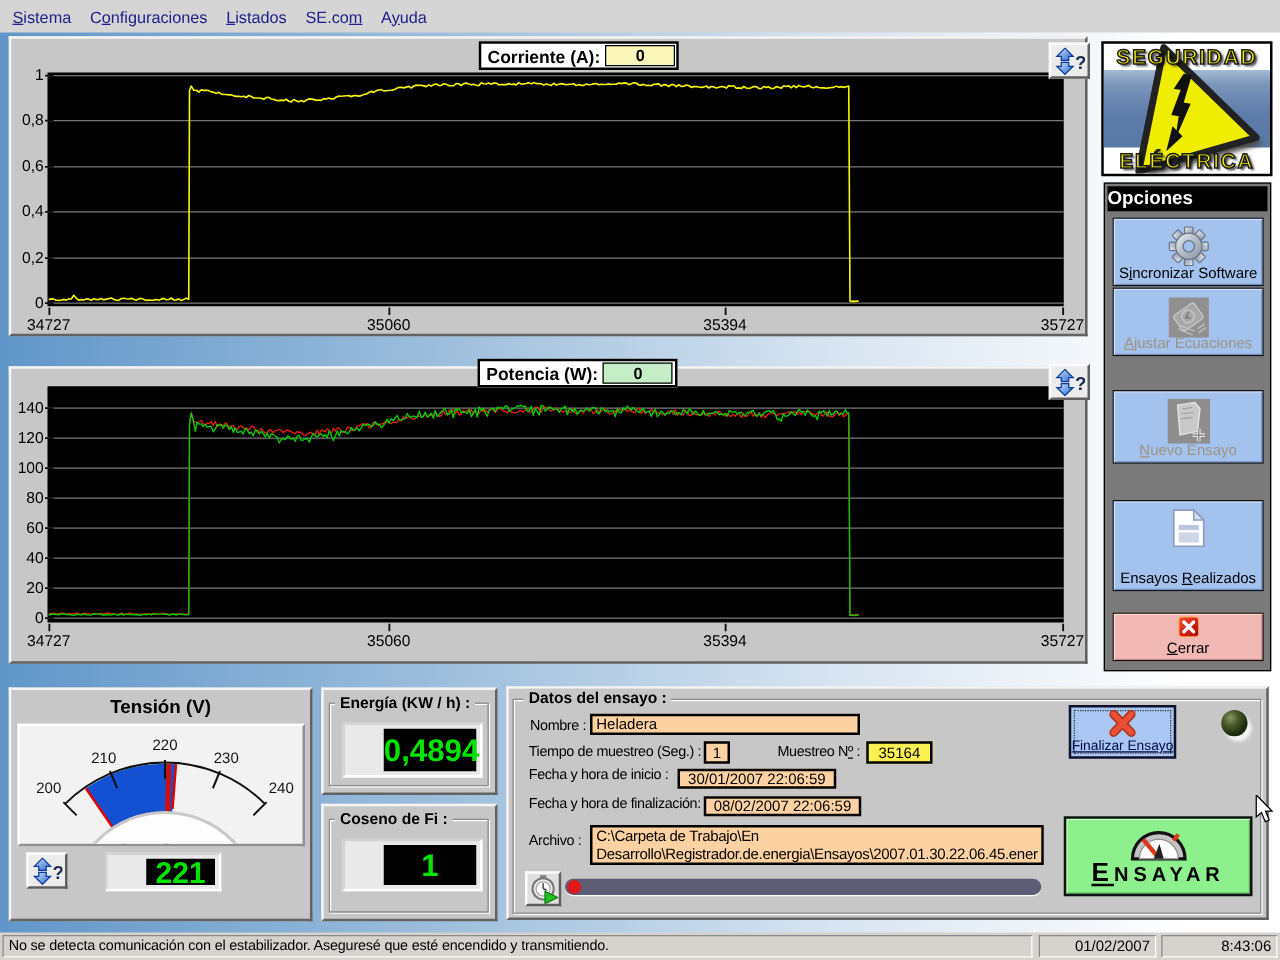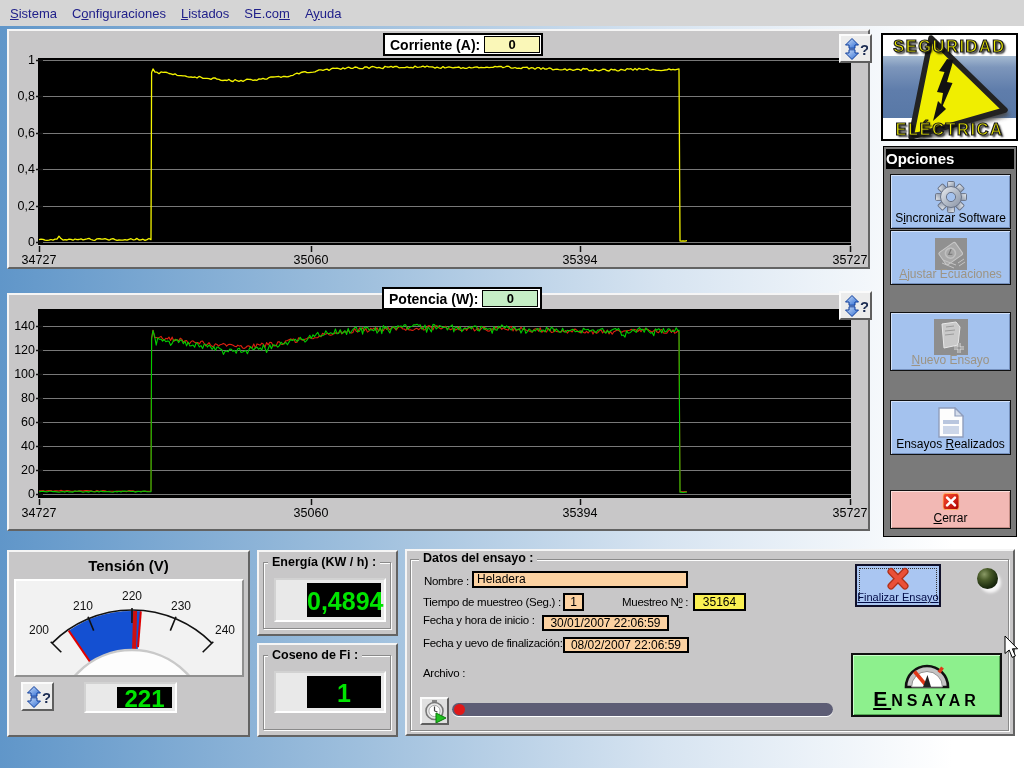--- a/index.html
+++ b/index.html
@@ -254,21 +254,21 @@
             <line x1="25" y1="24" x2="25" y2="34"></line>
             <line x1="20" y1="29" x2="30" y2="29"></line>
           </g>
 <g stroke="#808080" stroke-width="1" fill="none">
             <line x1="25" y1="24" x2="25" y2="34"></line>
             <line x1="20" y1="29" x2="30" y2="29"></line>
           </g>
 </svg></span>
       <span class="t"><u>N</u>uevo Ensayo</span>
     </div>
-<div class="obtn" style="top:400px;height:55px">
+<div class="obtn" style="top:400px;height:73px">
       <span class="ic"><svg width="26" height="31" viewBox="0 0 26 31">
 <path d="M1,1 L17,1 L25,9 L25,30 L1,30 Z" fill="#fdfdfd" stroke="#8f9dbc" stroke-width="1.4"></path>
 <path d="M17,1 L17,9 L25,9 Z" fill="#d6deec" stroke="#8f9dbc" stroke-width="1.2"></path>
 <rect x="5" y="13" width="16" height="4" fill="#b9c6de"></rect>
 <rect x="5" y="19" width="16" height="8" fill="#ccd6e8"></rect>
 </svg></span>
       <span class="t">Ensayos <u>R</u>ealizados</span>
     </div>
 <div class="obtn" style="top:490px;height:39px;background:#f2b8b4;box-shadow:inset 1px 1px 0 #fbdeda, inset -1px -1px 0 #c58d86">
       <span class="ic" style="top:2px"><svg width="17" height="17" viewBox="0 0 17 17">
@@ -346,23 +346,24 @@
 <div class="gb" style="left:410px;top:559px;width:599px;height:172px"></div>
 <div class="gbcap" style="left:419px;top:551px">Datos del ensayo :</div>
 <div class="lbl" style="left:424px;top:575px">Nombre :</div>
 <div class="inp" style="left:472px;top:571px;width:216px;height:17px;line-height:12px">Heladera</div>
 <div class="lbl" style="left:423px;top:596px">Tiempo de muestreo (Seg.) :</div>
 <div class="inp" style="left:563px;top:593px;width:21px;height:18px;text-align:center;padding-left:0;line-height:14px">1</div>
 <div class="lbl" style="left:622px;top:596px">Muestreo N<u>º</u> :</div>
 <div class="inp" style="left:693px;top:593px;width:53px;height:18px;background:#faf052;text-align:center;padding-left:0;line-height:14px">35164</div>
 <div class="lbl" style="left:423px;top:614px">Fecha y hora de inicio :</div>
 <div class="inp" style="left:542px;top:615px;width:127px;height:16px;text-align:center;padding-left:0;line-height:12px">30/01/2007 22:06:59</div>
-<div class="lbl" style="left:423px;top:637px">Fecha y uevo de finalización:</div>
+<div class="lbl" style="left:423px;top:637px">Fecha y hora de finalización:</div>
 <div class="inp" style="left:563px;top:637px;width:126px;height:16px;text-align:center;padding-left:0;line-height:12px">08/02/2007 22:06:59</div>
 <div class="lbl" style="left:423px;top:667px">Archivo :</div>
+<div class="inp" style="left:472px;top:660px;width:363px;height:32px;line-height:14px;letter-spacing:-0.25px">C:\Carpeta de Trabajo\En<br>Desarrollo\Registrador.de.energia\Ensayos\2007.01.30.22.06.45.ener</div>
 <div style="position:absolute;left:420px;top:697px;width:29px;height:28px;background:#e0e0e0;border:2px solid;border-color:#fbfbfb #5f5f5f #5f5f5f #fbfbfb;z-index:3;display:flex;align-items:center;justify-content:center">
       <svg width="24" height="24" viewBox="0 0 24 24">
 <rect x="9" y="1" width="5" height="3" fill="#888"></rect>
 <circle cx="11.5" cy="12" r="8.5" fill="#e8e8e8" stroke="#777" stroke-width="1.6"></circle>
 <circle cx="11.5" cy="12" r="5.6" fill="#fff" stroke="#aaa"></circle>
 <line x1="11.5" y1="12" x2="11.5" y2="7.5" stroke="#444" stroke-width="1.2"></line>
 <line x1="11.5" y1="12" x2="14.5" y2="13" stroke="#444" stroke-width="1.2"></line>
 <polygon points="13,14 23,19 13,24" fill="#20c020" stroke="#0a7a0a"></polygon>
 </svg>
     </div>
@@ -393,16 +394,21 @@
 <path d="M2,28 A21,21 0 0 1 44,28 Z" fill="#c4c4c4" stroke="#111" stroke-width="2.6"></path>
 <path d="M7.5,28 A15.5,15.5 0 0 1 38.5,28 Z" fill="#fff" stroke="#909090" stroke-width="1"></path>
 <line x1="35" y1="13.5" x2="38.5" y2="8.5" stroke="#e03818" stroke-width="3.4"></line>
 <line x1="21" y1="25" x2="10.5" y2="12.5" stroke="#e03818" stroke-width="3.5"></line>
 <path d="M19,28 L23.5,16 L27,28 Z" fill="#222"></path>
 </svg></div>
   <div style="position:absolute;left:0;right:0;bottom:4px;text-align:center;font-weight:bold;letter-spacing:4px;color:#000">
     <span style="font-size:21px;text-decoration:underline">E</span><span style="font-size:16px">NSAYAR</span></div>
 </div>
 
+<div id="status">
+ <div class="ssec" style="left:2px;width:824px;padding-left:4px;font-size:11.5px;letter-spacing:-0.15px">No se detecta comunicación con el estabilizador. Aseguresé que esté encendido y transmitiendo.</div>
+ <div class="ssec" style="left:831px;width:94px;text-align:right;padding-right:4px">01/02/2007</div>
+ <div class="ssec" style="left:929px;width:93px;text-align:right;padding-right:4px">8:43:06</div>
+</div>
 
 <svg width="16" height="23" viewBox="0 0 16 23" style="position:absolute;left:1004px;top:636px;z-index:50">
 <polygon points="1,0 1,17.5 5.2,14 8.2,21.4 11.4,20 8.4,12.8 13.6,12.8" fill="#fff" stroke="#000" stroke-width="1"></polygon>
 </svg>
 </div>
 </body></html>

